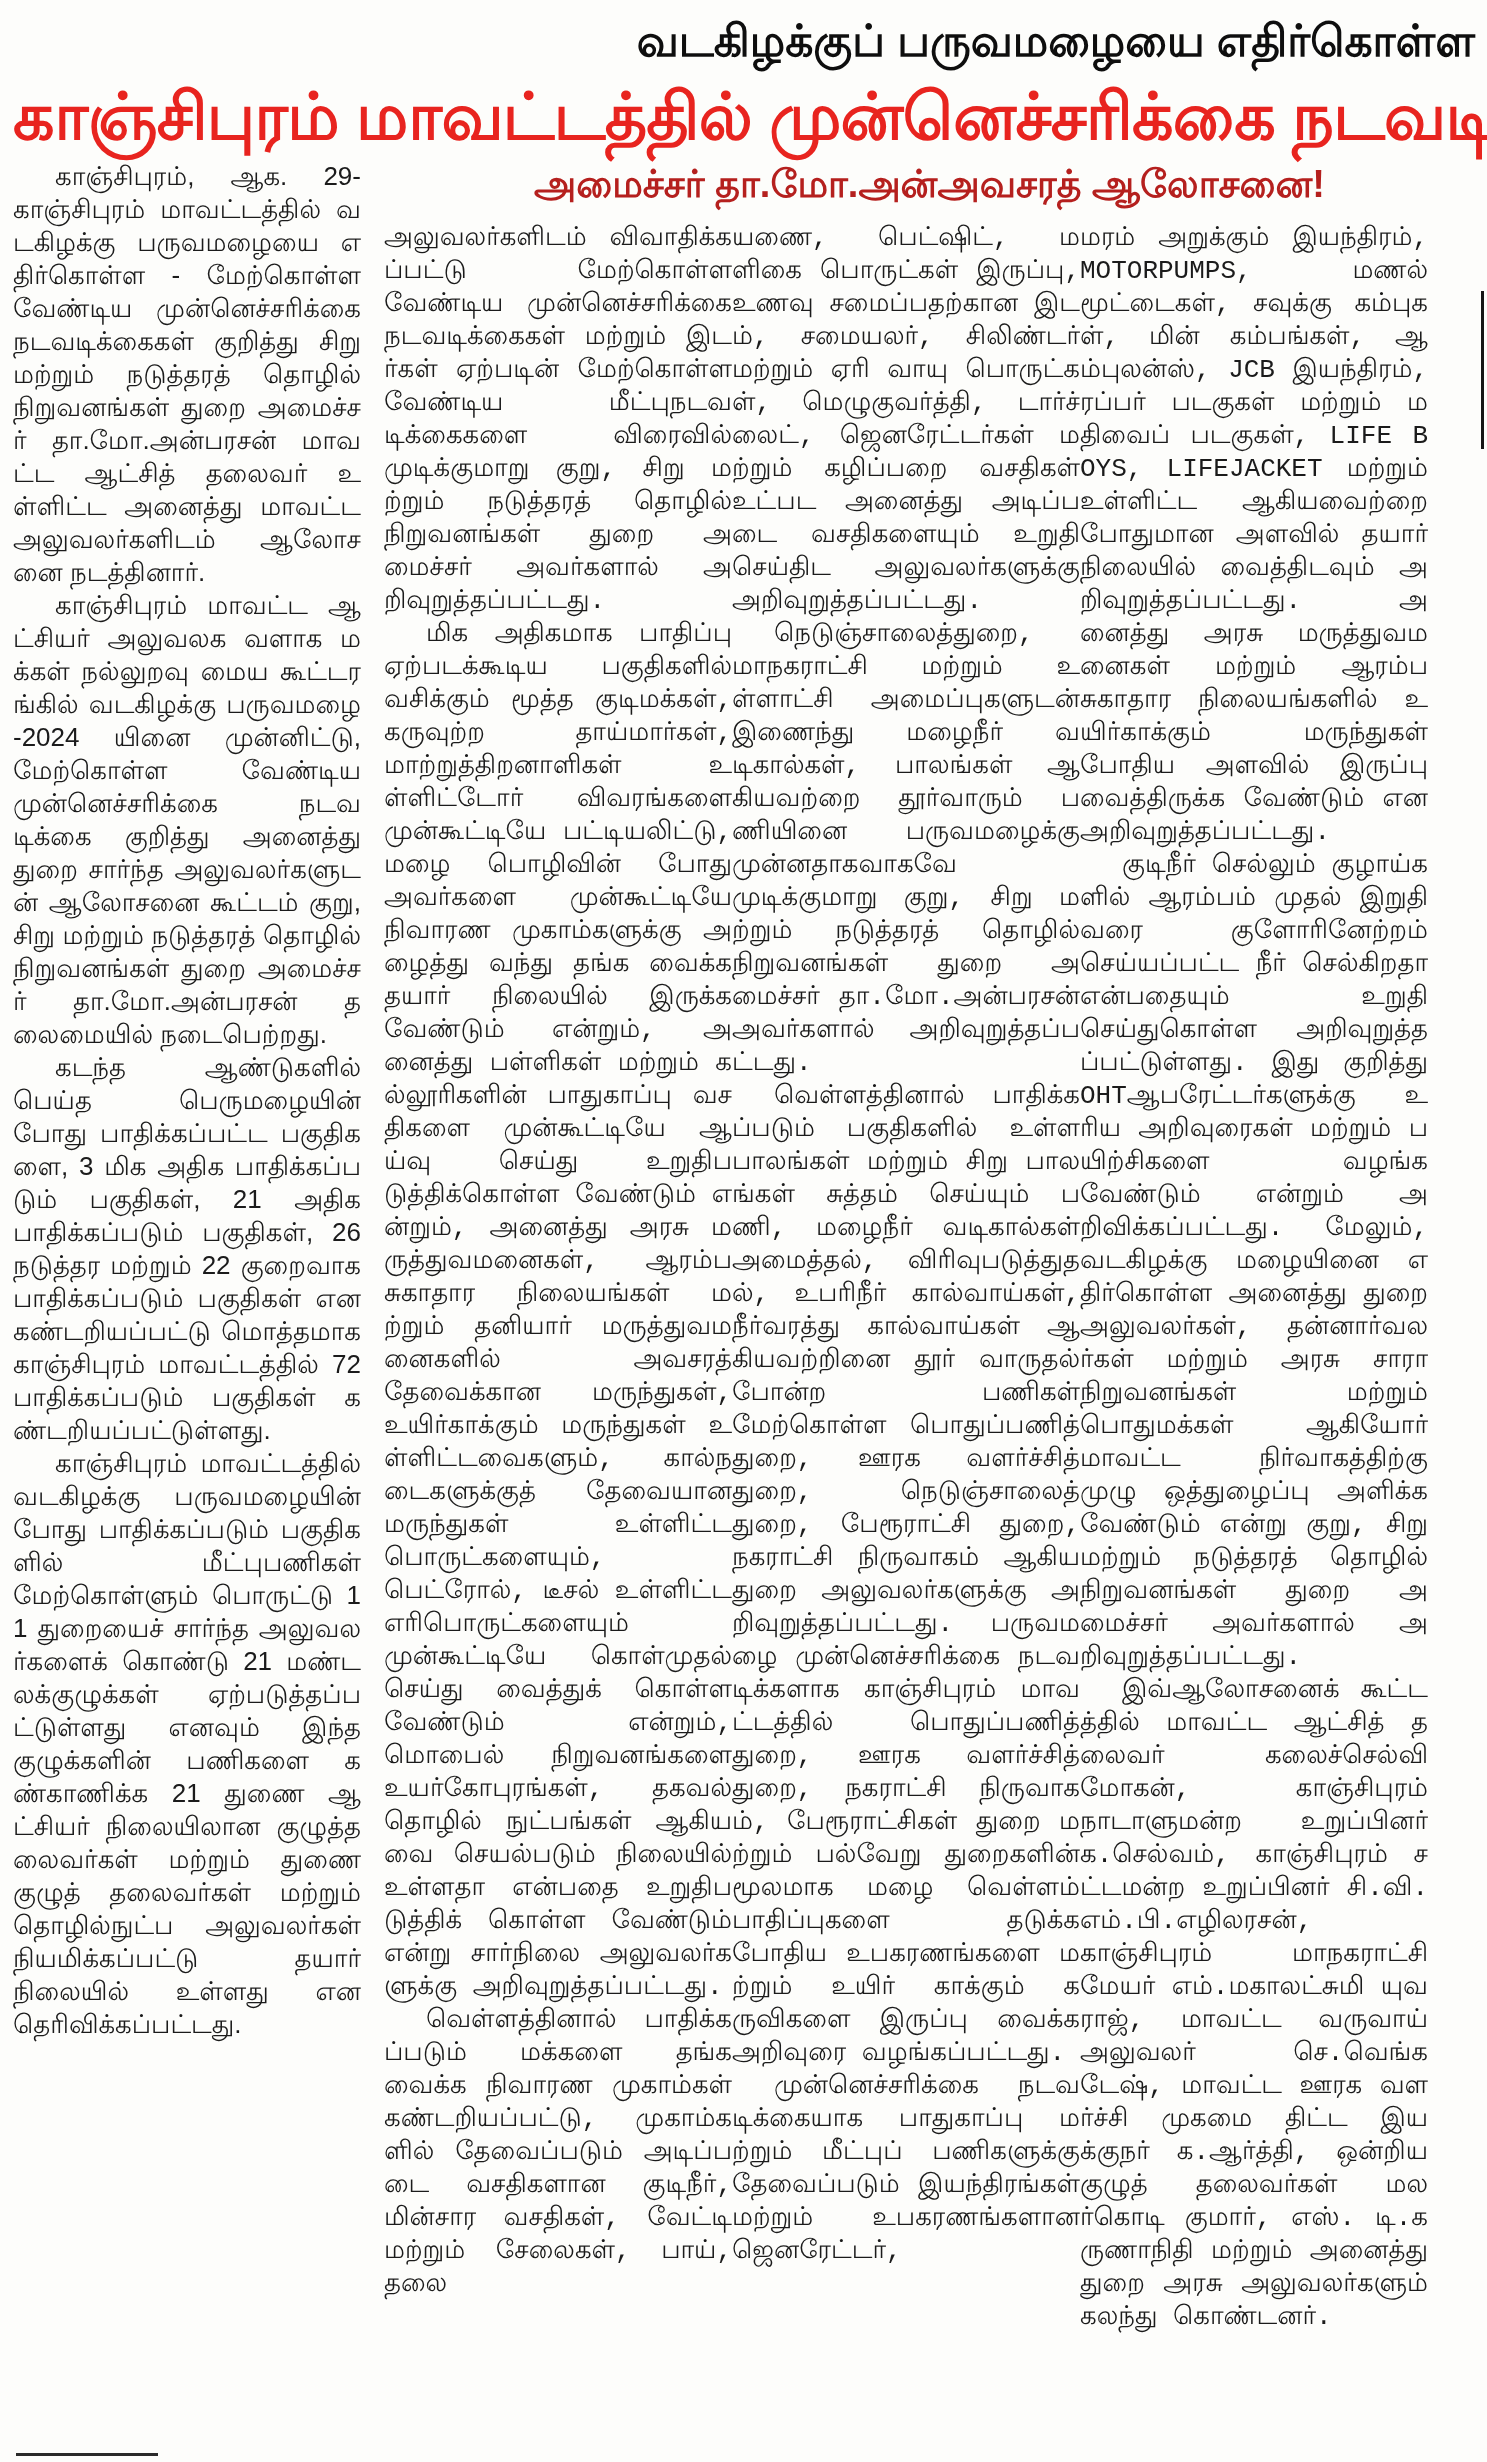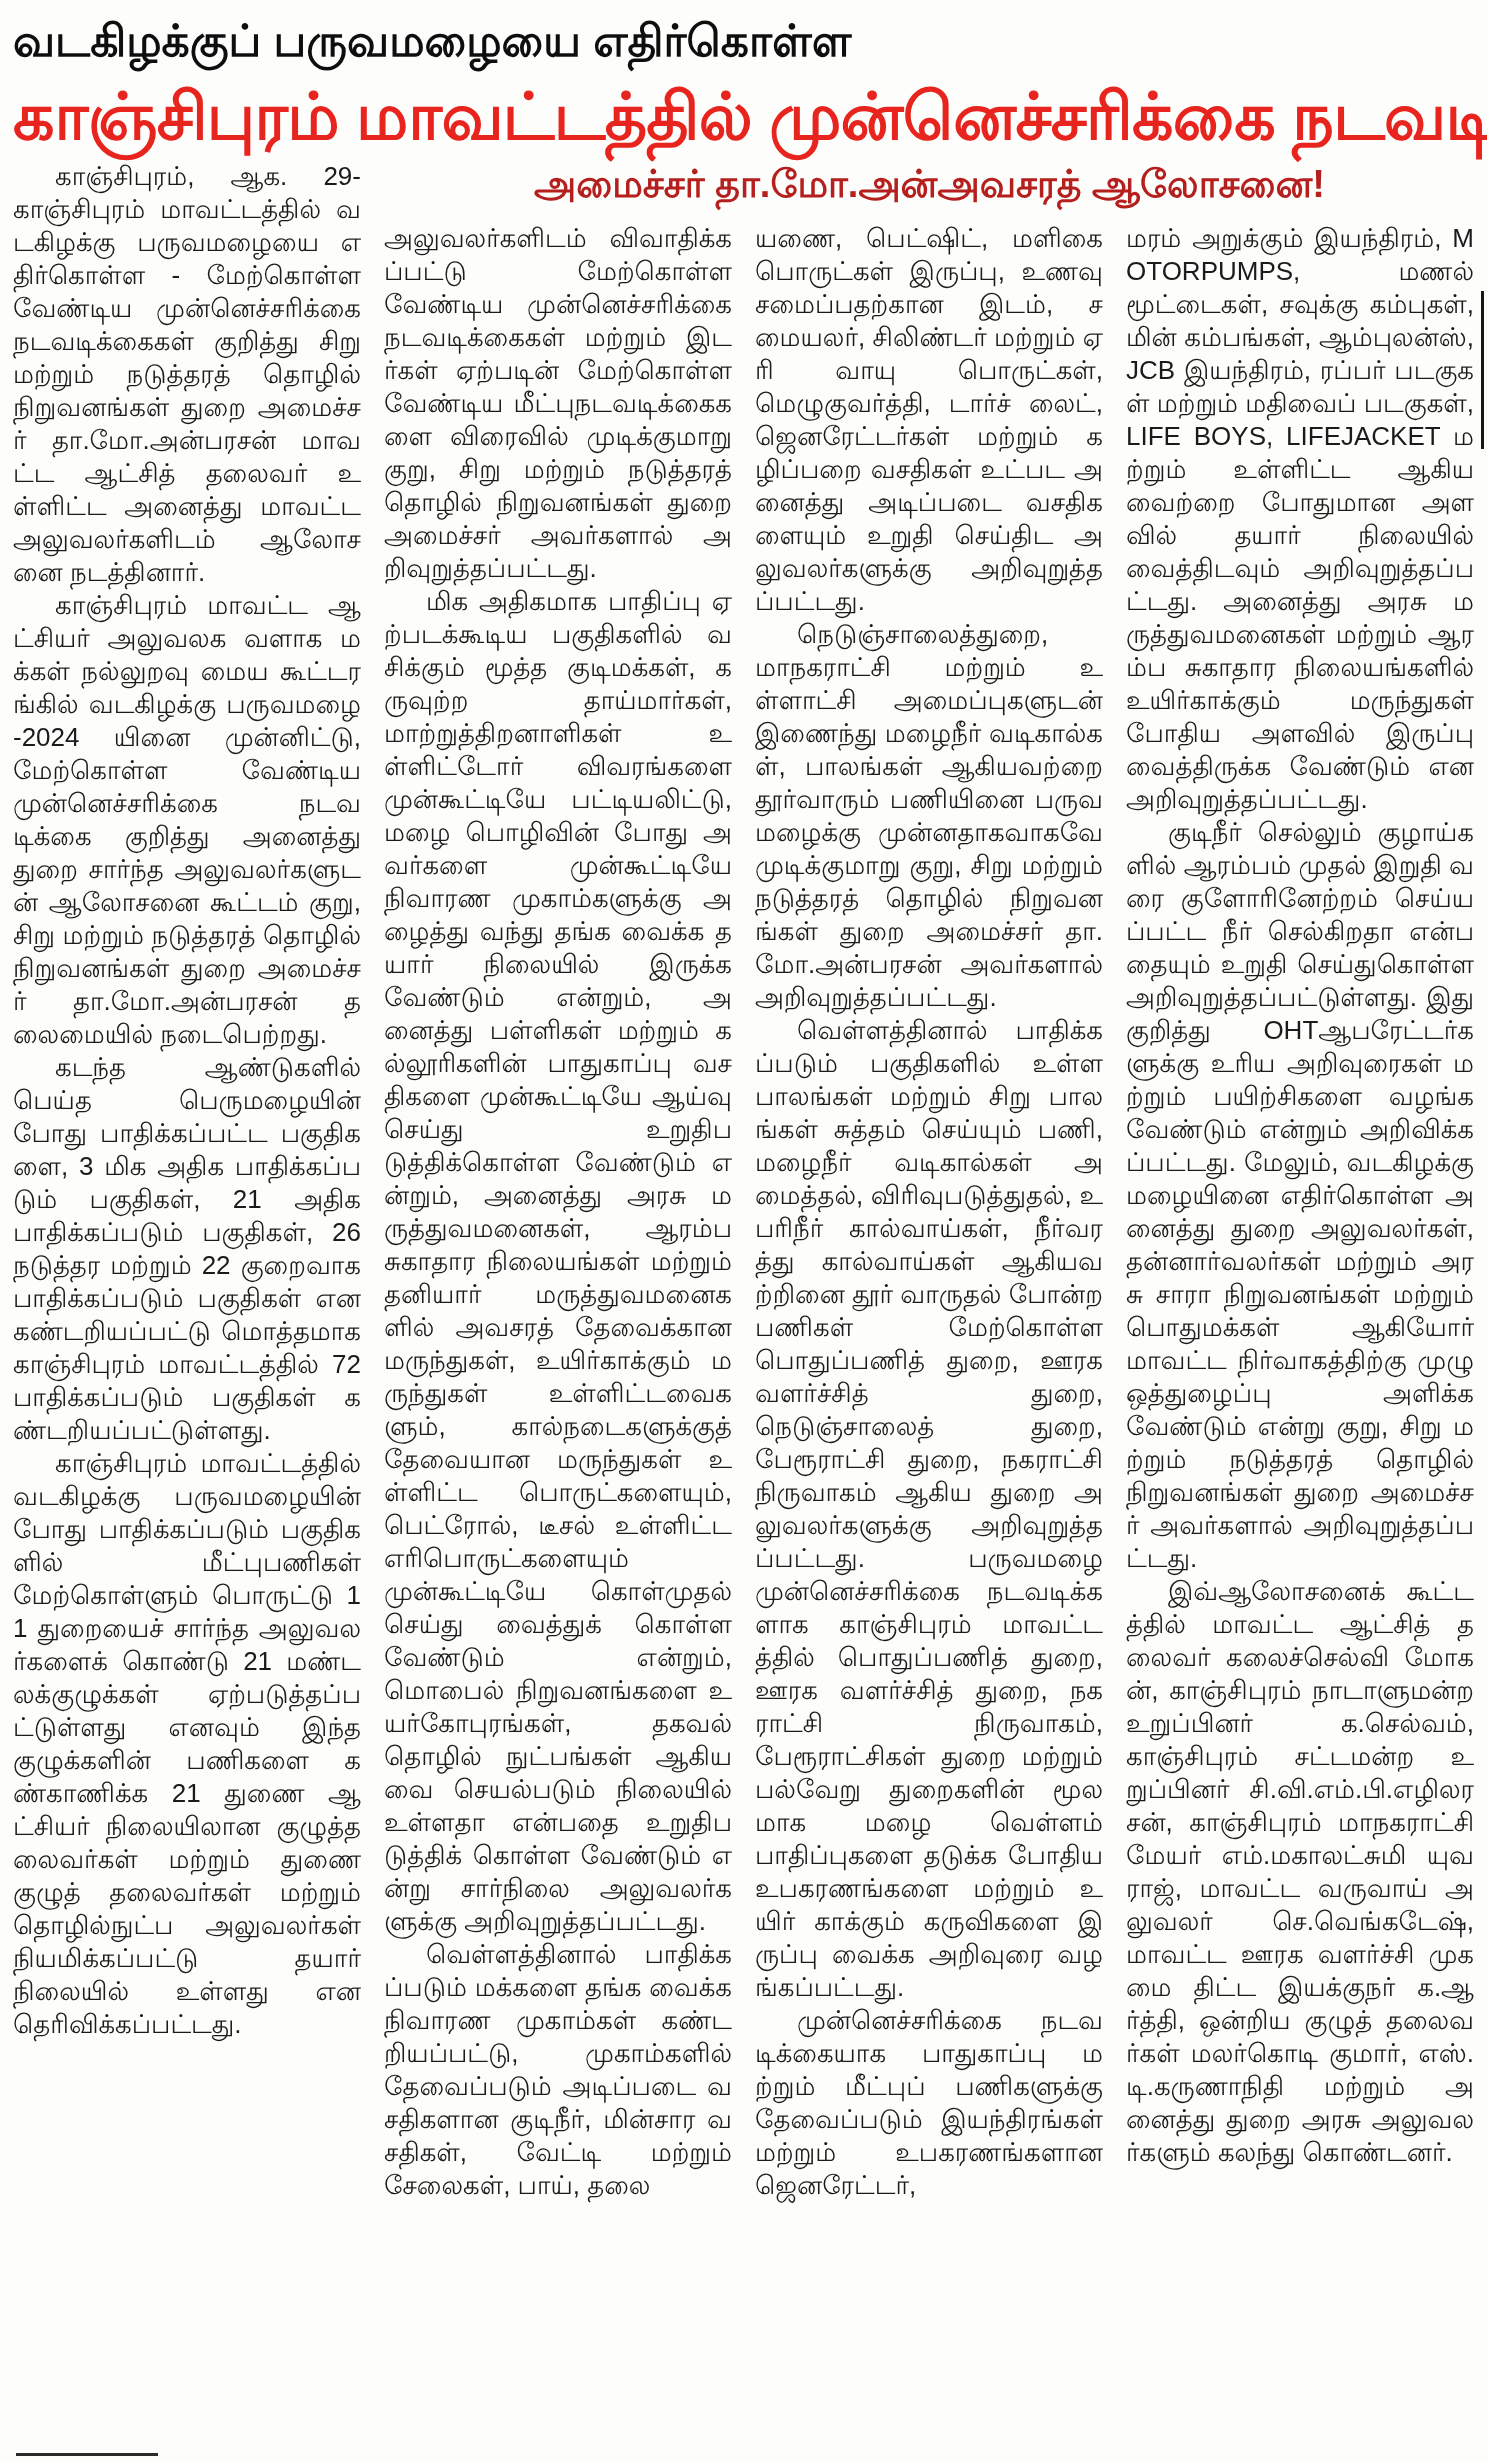--- a/index.html
+++ b/index.html
@@ -8,21 +8,21 @@
     width:1488px; height:2462px;
     background:#fdfdfb;
     position:relative; overflow:hidden;
     font-family:"Liberation Sans", sans-serif;
     padding:8px 13px 0 13px;
     display:flex; flex-direction:column;
     color:#1b1b1b;
   }
   header { flex:0 0 auto; }
   .kicker {
-    text-align:left;
+    text-align:right;
     font-size:44px; font-weight:bold;
     color:#0e0e0e;
     line-height:1.35;
     padding-top:3.2px;
   }
   .headline {
     text-align:center;
     font-size:65px; font-weight:800;
     color:var(--headline-red, #e8241f);
     line-height:1.28;
@@ -42,21 +42,21 @@
   }
   .right-wrap { flex:1 1 auto; display:flex; flex-direction:column; overflow:hidden; }
   .subheadline {
     text-align:center;
     font-size:38px; font-weight:800;
     color:var(--subheadline-red, #b5201e);
     line-height:1.25;
     padding:1.6px 0 13px 0;
     white-space:nowrap;
   }
-  .cols3 { flex:1 1 auto; display:flex; gap:23px; overflow:hidden; }
+  .cols3 { flex:1 1 auto; display:flex; overflow:hidden;font-family:Liberation Mono, monospace; }
   .col p {
     font-size:26px;
     line-height:33px;
     text-align:justify;
     text-indent:42px;
     word-break:break-all;
     overflow-wrap:anywhere;
     color:#1b1b1b;
   }
   .col p.cont { text-indent:0; }

